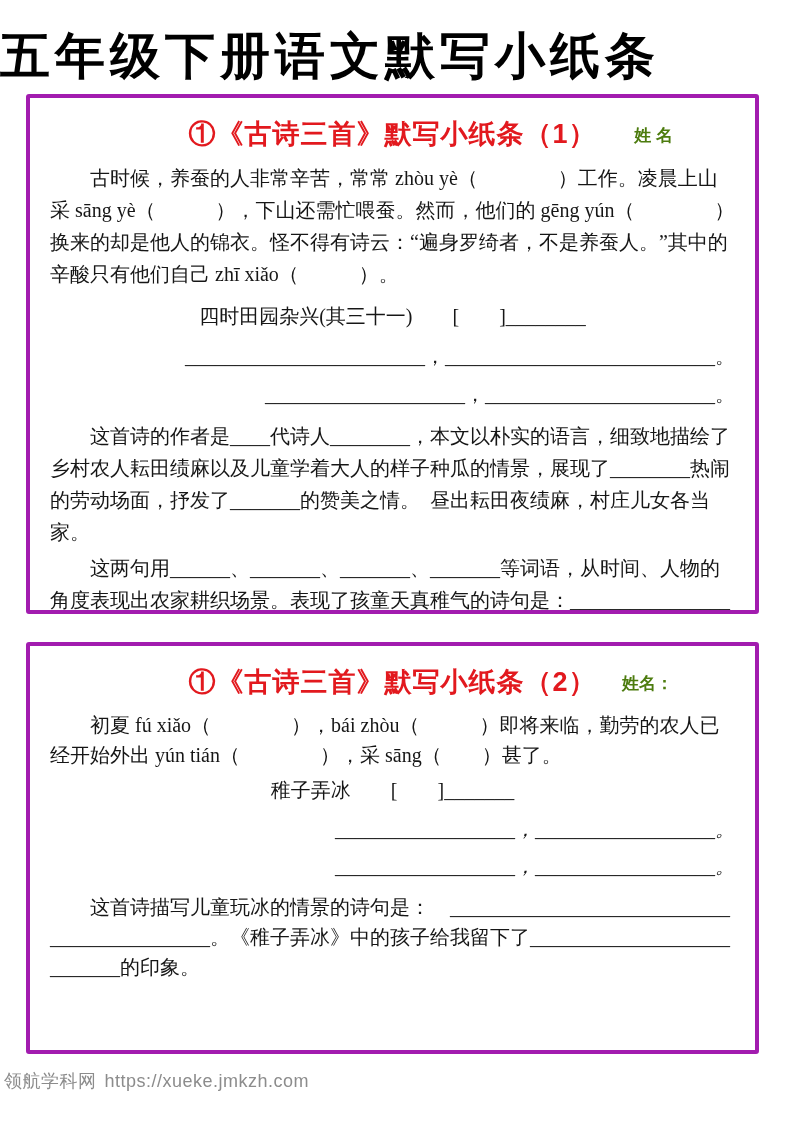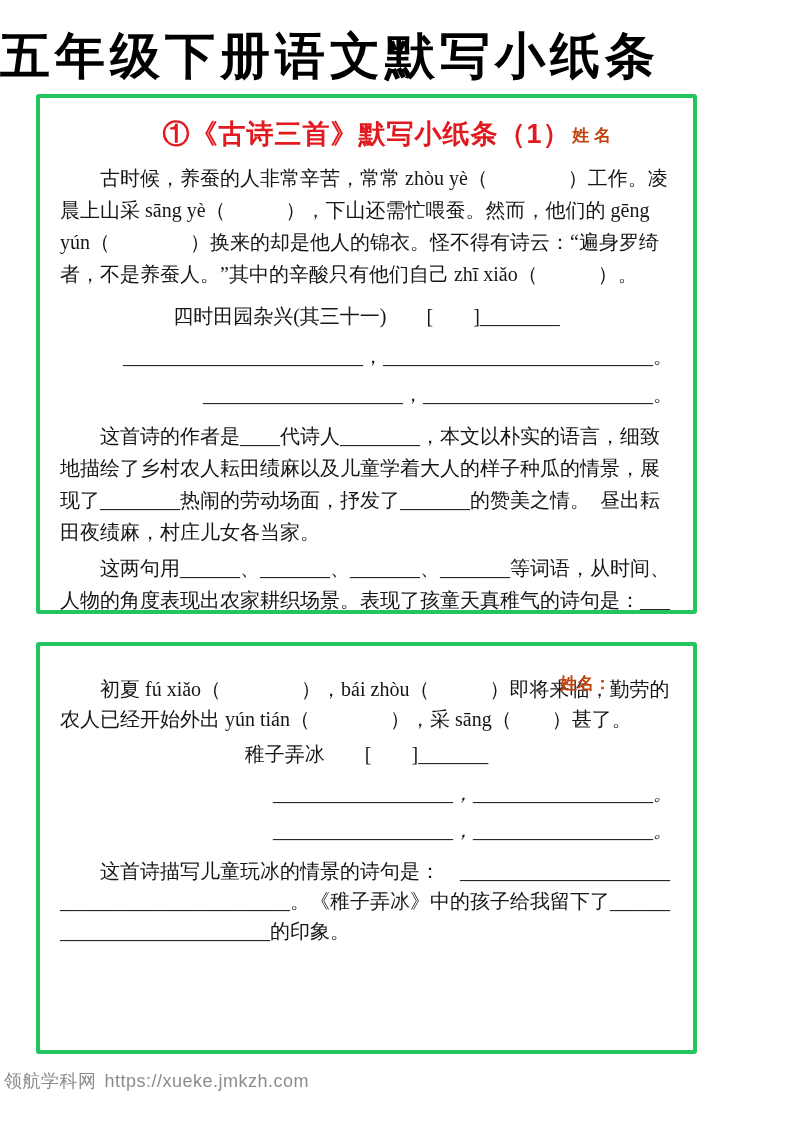--- a/index.html
+++ b/index.html
@@ -18,23 +18,23 @@
     font-weight: 900;
     font-size: 50px;
     letter-spacing: 5px;
     line-height: 1.2;
     color: #000;
     margin-bottom: 8px;
     white-space: nowrap;
   }
 
   .card {
-    margin: 0 36px;
-    width: 661px;
-    border: 4px solid #22c55e;
+    margin: 0 26px;
+    width: 733px;
+    border: 4px solid #a21caf;
     border-radius: 3px;
     padding: 10px 20px 0 20px;
     background: #fff;
     overflow: hidden;
   }
   .card-1 { height: 520px; }
   .card-2 { height: 412px; margin-top: 28px; }
 
   .card-header {
     position: relative;
@@ -50,21 +50,21 @@
     color: var(--accent-red, #e2191e);
     white-space: nowrap;
   }
   .name-label {
     position: absolute;
     right: 62px;
     top: 16px;
     font-family: "Liberation Sans", sans-serif;
     font-weight: 700;
     font-size: 17px;
-    color: #c2410c;
+    color: #4d7c0f;
     white-space: pre;
   }
 
   .para {
     font-size: 20px;
     line-height: 32px;
     white-space: pre-wrap;
     margin: 4px 0;
     color: #161616;
   }
@@ -118,20 +118,21 @@
       <div class="poem-title">四时田园杂兴(其三十一)　　[　　]________</div>
       <div class="poem-line">________________________，___________________________。</div>
       <div class="poem-line">____________________，_______________________。</div>
     </div>
     <p class="para breakall">　　这首诗的作者是____代诗人________，本文以朴实的语言，细致地描绘了乡村农人耘田绩麻以及儿童学着大人的样子种瓜的情景，展现了________热闹的劳动场面，抒发了_______的赞美之情。  昼出耘田夜绩麻，村庄儿女各当家。</p>
     <p class="para breakall">　　这两句用______、_______、_______、_______等词语，从时间、人物的角度表现出农家耕织场景。表现了孩童天真稚气的诗句是：_______________________诗中儿童给我留下了_______________的印象。</p>
   </section>
 
   <section class="card card-2">
     <div class="card-header">
+      <span class="header-title">①《古诗三首》默写小纸条（2）</span>
       <span class="name-label">姓名：</span>
     </div>
     <p class="para">　　初夏 fú xiǎo（　　　　），bái zhòu（　　　）即将来临，勤劳的农人已经开始外出 yún tián（　　　　），采 sāng（　　）甚了。</p>
     <div class="poem-block">
       <div class="poem-title">稚子弄冰　　[　　]_______</div>
       <div class="poem-line">__________________，__________________。</div>
       <div class="poem-line">__________________，__________________。</div>
     </div>
     <p class="para breakall">　　这首诗描写儿童玩冰的情景的诗句是：　____________________________________________。《稚子弄冰》中的孩子给我留下了___________________________的印象。</p>
   </section>

